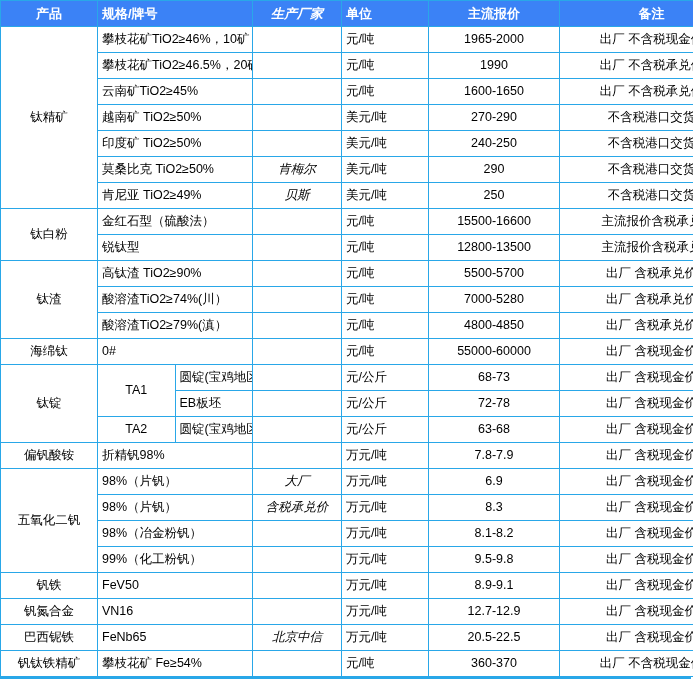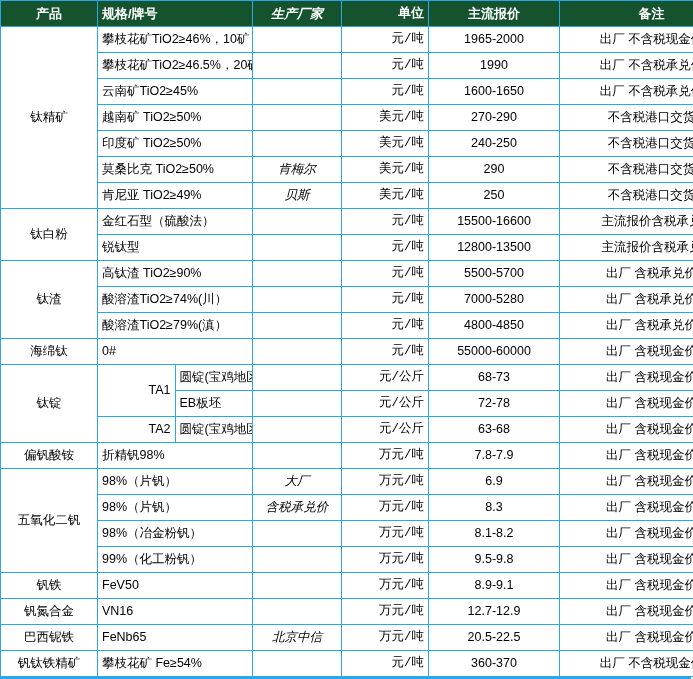--- a/index.html
+++ b/index.html
@@ -24,32 +24,32 @@
   #price-table td, #price-table th {
     border: 1px solid #29a7e8;
     padding: 0 4px;
     height: 25px;
     line-height: 25px;
     vertical-align: middle;
     overflow: hidden;
     white-space: nowrap;
   }
   thead th {
-    background: #14532d;
+    background: #3b82f6;
     color: #ffffff;
     font-weight: bold;
     text-align: center;
     font-size: 13px;
     border: 1px solid #29a7e8;
   }
   .c-prod   { width: 88px;  text-align: center; }
   .c-spec   { width: 146px; text-align: left; margin-left: 32px; }
-  .c-spec2  { width: 88px;  text-align: right; }
+  .c-spec2  { width: 88px;  text-align: center; }
   .c-maker  { width: 80px;  text-align: center; font-style: italic; }
-  .c-unit   { width: 78px;  text-align: right; font-family: Liberation Mono, monospace; }
+  .c-unit   { width: 78px;  text-align: left; }
   .c-price  { width: 122px; text-align: center; }
   .c-note   { width: 175px; text-align: center; }
   .left { text-align: left; }
   .bottom-strip {
     width: 691px;
     height: 2px;
     background: #29a7e8;
     margin-top: 0;
   }
 </style>

